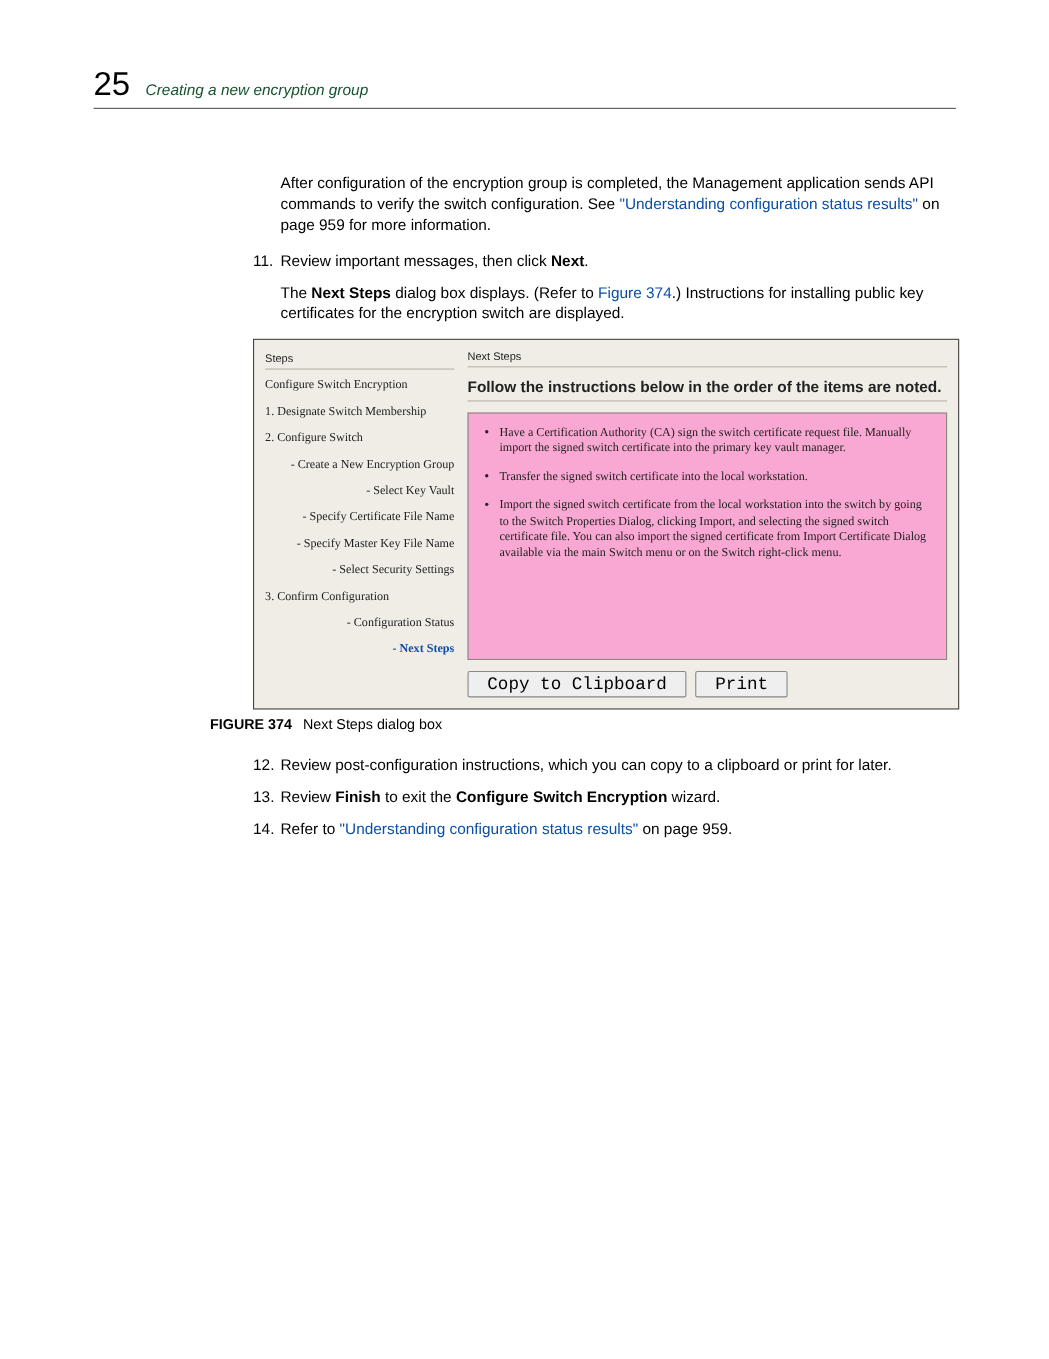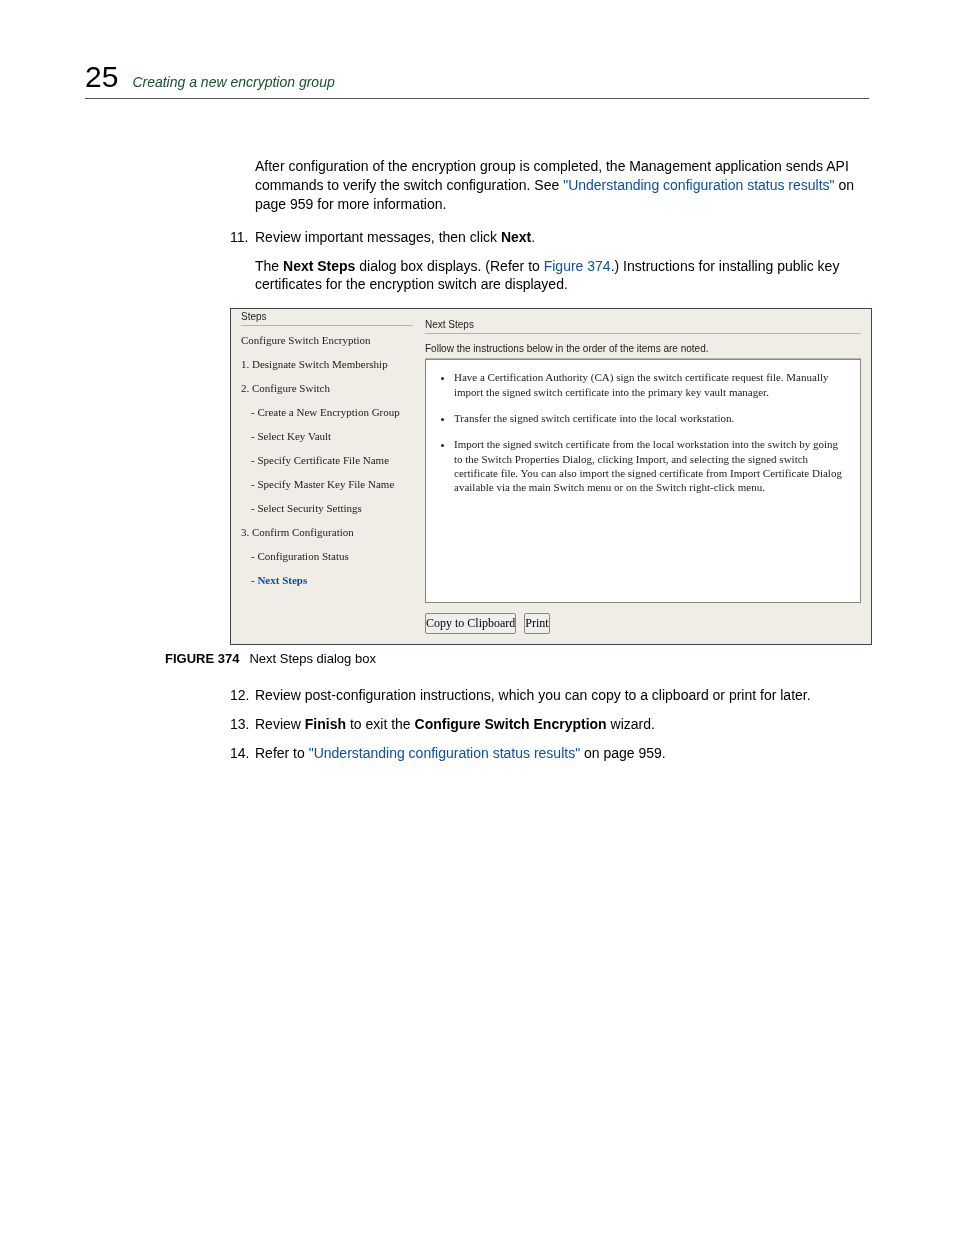--- a/index.html
+++ b/index.html
@@ -74,87 +74,88 @@
     font-family: "Times New Roman", serif;
     font-size: 11px;
     color: #222;
   }
   .dialog-inner {
     display: flex;
     min-height: 335px;
   }
   .steps-pane {
     width: 190px;
-    padding: 2px 8px 10px 10px;
+    padding: 12px 8px 10px 10px;
     box-sizing: border-box;
   }
   .pane-heading {
     font-family: Arial, sans-serif;
     font-size: 10px;
     color: #222;
     border-bottom: 1px solid #b8b4a8;
     padding-bottom: 3px;
     margin-bottom: 8px;
   }
   .steps-list > div { margin-bottom: 12px; }
-  .steps-sub { margin-left: 10px; }
+  .steps-sub { margin-left: 10px; text-align: right; }
   .current-step { color: #0b4fa6; font-weight: bold; }
   .right-pane {
     flex: 1;
     padding: 10px 10px 10px 4px;
     box-sizing: border-box;
     display: flex;
     flex-direction: column;
   }
   .instr-head {
     font-family: Arial, sans-serif;
-    font-size: 10px;
+    font-size: 14px;
     border-bottom: 1px solid #b8b4a8;
     padding-bottom: 3px;
-    margin-bottom: 0;
+    margin-bottom: 10px;
     line-height: 1.3;
+    font-weight: bold;
   }
   .instr-box {
     flex: 1;
-    background: #ffffff;
+    background: #f9a8d4;
     border: 1px solid #8a887c;
     padding: 10px 14px;
     box-sizing: border-box;
   }
   .instr-box ul { margin: 0; padding-left: 14px; }
   .instr-box li { margin-bottom: 12px; line-height: 1.3; }
   .right-buttons {
     margin-top: 10px;
     display: flex;
     gap: 8px;
   }
   .dlg-btn {
-    font-family: Liberation Serif, serif;
-    font-size: 12px;
+    font-family: Liberation Mono, monospace;
+    font-size: 16px;
     background: #efefef;
     border: 1px solid #888;
-    padding: 2px 0;
+    padding: 2px 17px;
     border-radius: 2px;
     cursor: pointer;
   }
   .dlg-btn.disabled { color: #aaa; border-color: #bbb; }
   .dialog-footer {
     display: flex;
     justify-content: space-between;
     padding: 8px 10px;
     border-top: 1px solid #b8b4a8;
   }
   .footer-left, .footer-right { display: flex; gap: 10px; }
   .prev-btn svg {
     width: 7px; height: 7px; margin-right: 3px; vertical-align: 0;
   }
   .underline-first::first-letter { text-decoration: underline; }
 
   .fig-caption {
-    margin-left: 80px;
+    margin-left: 106px;
     margin-bottom: 20px;
     font-size: 13px;
   }
   .fig-caption .fig-label { font-weight: bold; margin-right: 10px; }
 </style>
 </head>
 <body>
 
 <div class="page">
 

